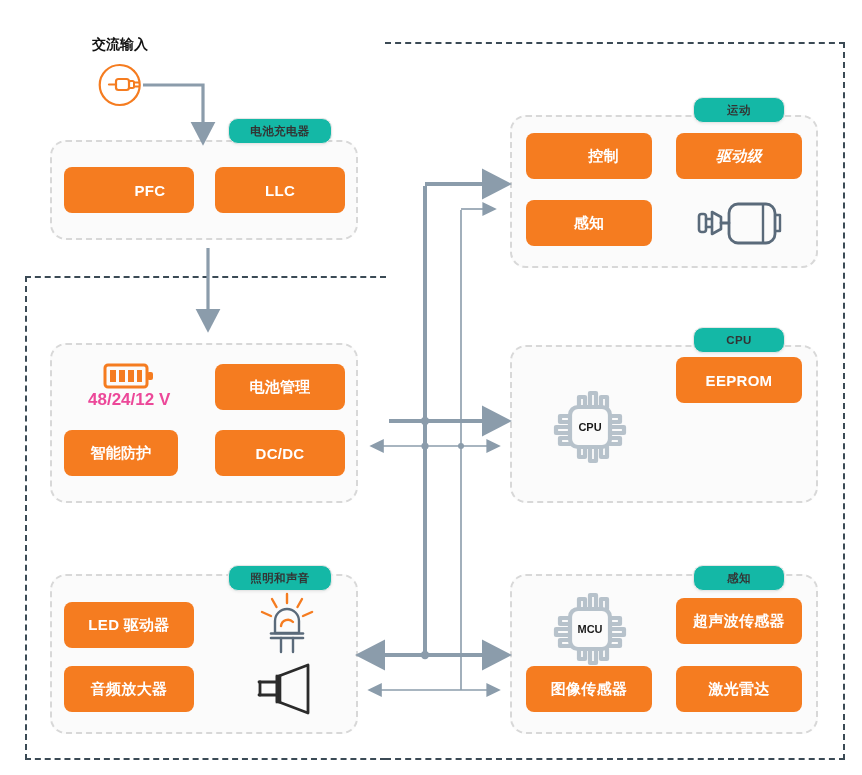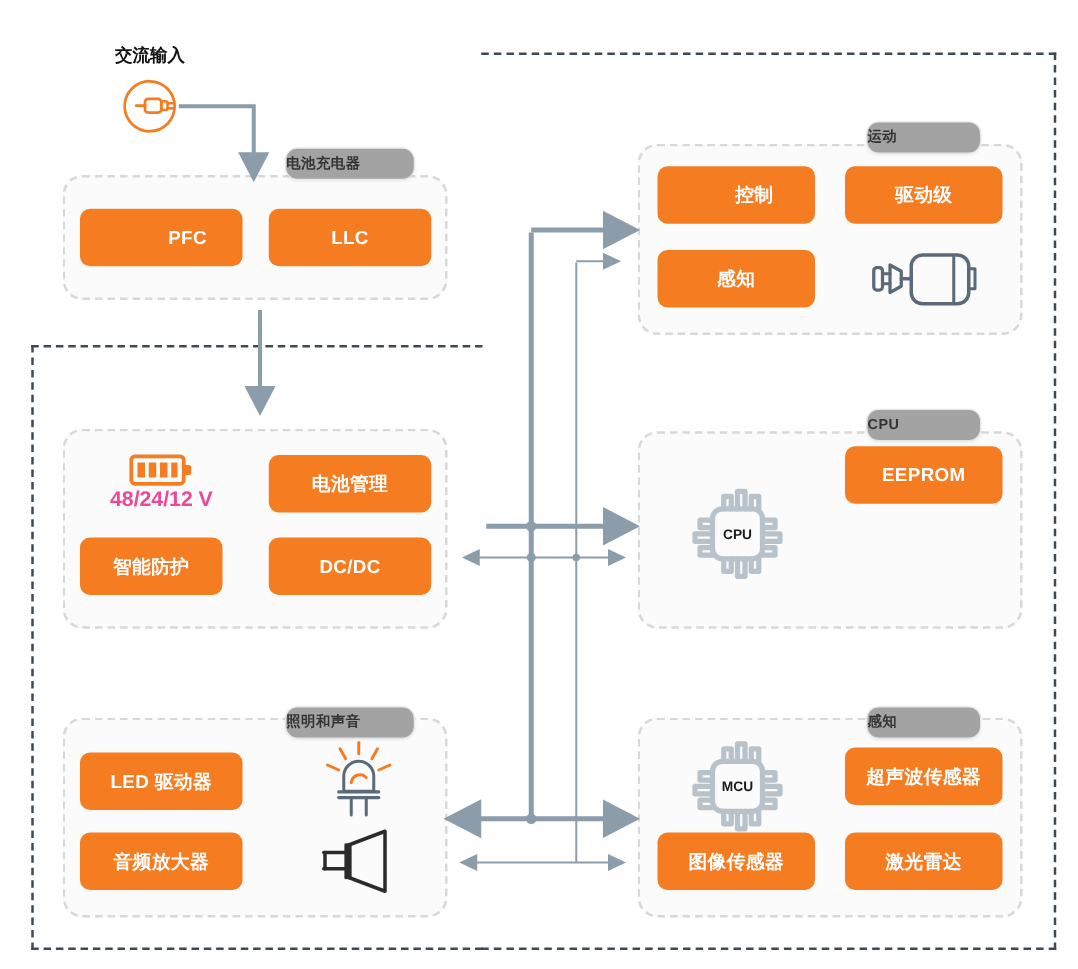--- a/index.html
+++ b/index.html
@@ -6,22 +6,22 @@
   body{font-family:"Liberation Sans","DejaVu Sans",sans-serif;}
   #stage{position:relative;width:862px;height:775px;background:#fff;overflow:hidden;}
 
   
   .outer-dash{position:absolute;border:2px dashed #3b4a55;box-sizing:border-box;}
   #outer-right{left:385px;top:42px;width:460px;height:718px;border-right:2px dashed #3b4a55;border-top:2px dashed #3b4a55;border-bottom:2px dashed #3b4a55;border-left:none;}
   #outer-left{left:25px;top:276px;width:361px;height:484px;border-left:2px dashed #3b4a55;border-top:2px dashed #3b4a55;border-bottom:2px dashed #3b4a55;border-right:none;}
 
   
   .panel{position:absolute;box-sizing:border-box;border:2px dashed #d8d8d8;border-radius:16px;background:#fbfbfb;}
-  .panel-title{position:absolute;box-sizing:border-box;background:#a3a3a3;border:1px solid #e6e6e6;border-radius:10px;
-    height:26px;line-height:24px;text-align:left;font-size:11.5px;color:#333;font-weight:600;
+  .panel-title{position:absolute;box-sizing:border-box;background:#14b8a6;border:1px solid #e6e6e6;border-radius:10px;
+    height:26px;line-height:24px;text-align:center;font-size:11.5px;color:#333;font-weight:600;
     box-shadow:0 1px 3px rgba(0,0,0,.07);z-index:6;letter-spacing:.4px;}
 
   
   .blk{position:absolute;box-sizing:border-box;background:#f57c20;border-radius:8px;
     display:flex;align-items:center;justify-content:center;color:#fff;font-size:15px;font-weight:600;letter-spacing:.3px;}
 
   
   .txt{position:absolute;font-size:15px;color:#222;font-weight:600;white-space:nowrap;}
   .hdr{position:absolute;font-size:14px;color:#111;font-weight:700;white-space:nowrap;}
 
@@ -113,21 +113,21 @@
       <line x1="24" y1="19" x2="6" y2="19" stroke="#2b2b2b" stroke-width="2.8" stroke-linecap="round"></line>
       <line x1="24" y1="32" x2="6" y2="32" stroke="#2b2b2b" stroke-width="2.8" stroke-linecap="round"></line>
       <line x1="7" y1="19" x2="7" y2="32" stroke="#2b2b2b" stroke-width="2.8" stroke-linecap="round"></line>
     </svg>
   </div>
 
   <div class="panel" style="left:510px;top:115px;width:308px;height:153px;"></div>
   <div class="panel-title" style="left:693px;top:97px;width:92px;">运动</div>
 
   <div class="blk" style="left:526px;top:133px;width:126px;height:46px;padding-left:29px;">控制</div>
-  <div class="blk" style="left:676px;top:133px;width:126px;height:46px;">驱动级</div>
+  <div class="blk" style="left:676px;top:133px;width:126px;height:46px;font-style:italic;">驱动级</div>
   <div class="blk" style="left:526px;top:200px;width:126px;height:46px;">感知</div>
 
   <div class="ico" style="left:697px;top:199px;">
     <svg width="88" height="50" viewBox="0 0 88 50">
 
       <rect x="2" y="15" width="7" height="18" rx="2.5" fill="none" stroke="#5a6a7a" stroke-width="2.6"></rect>
       <line x1="9" y1="20" x2="15" y2="20" stroke="#5a6a7a" stroke-width="2.4" stroke-linecap="round"></line>
       <line x1="9" y1="28" x2="15" y2="28" stroke="#5a6a7a" stroke-width="2.4" stroke-linecap="round"></line>
 
       <path d="M15 13 L15 35 L24 30 L24 18 Z" fill="none" stroke="#5a6a7a" stroke-width="2.6" stroke-linejoin="round"></path>

